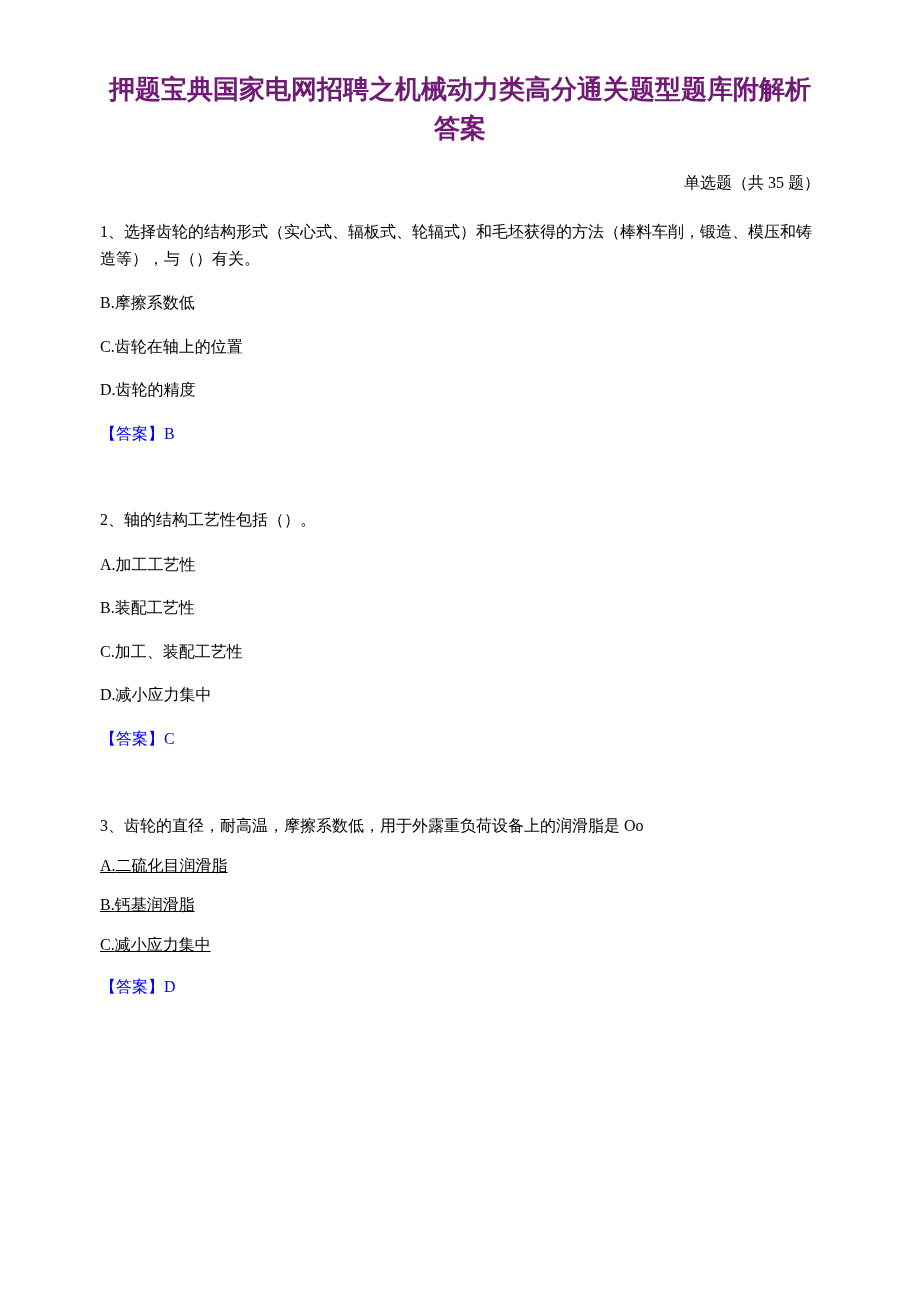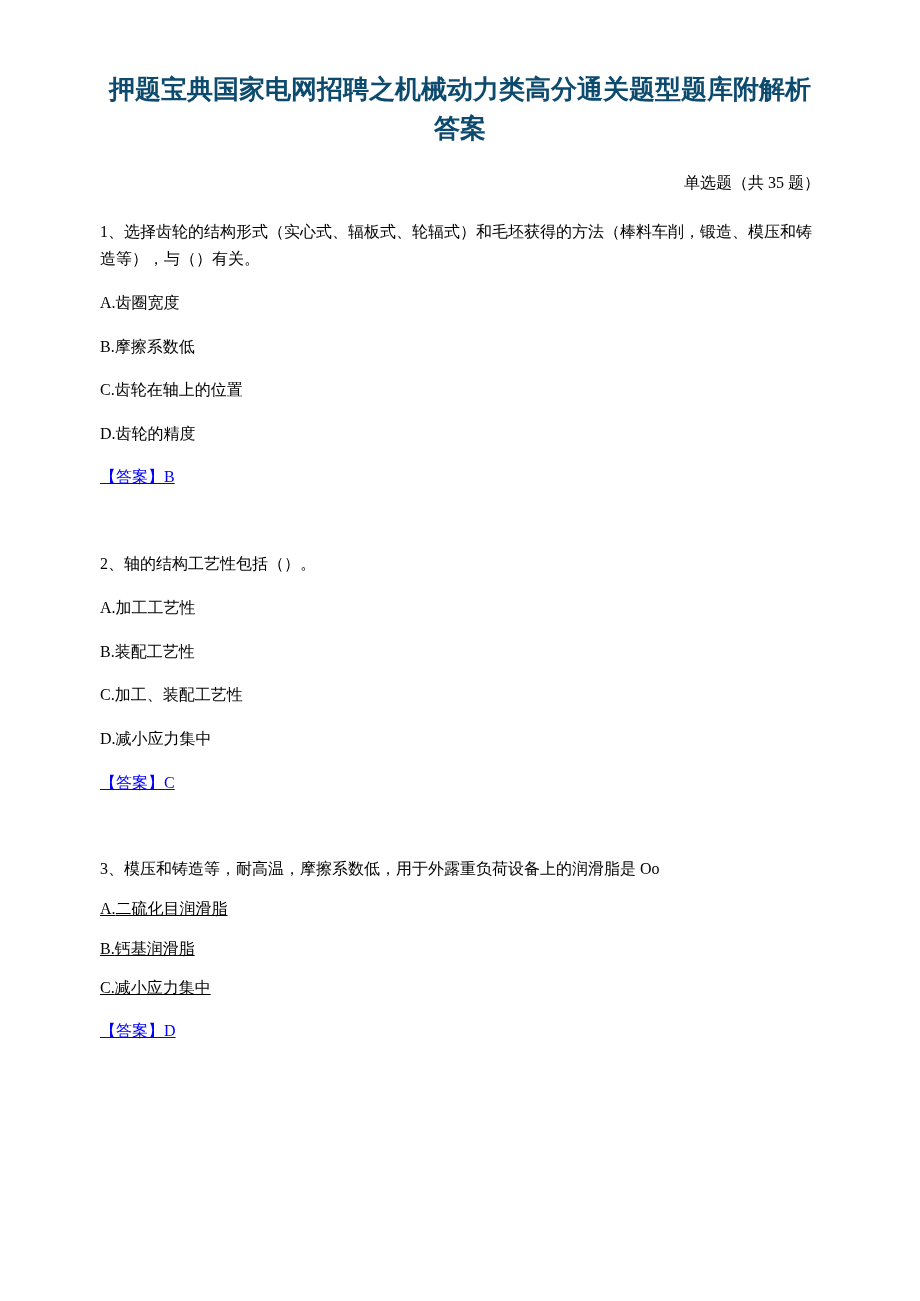--- a/index.html
+++ b/index.html
@@ -10,21 +10,21 @@
     body {
       background: #ffffff;
       font-family: "SimSun", "宋体", serif;
       font-size: 16px;
       line-height: 1.6;
       color: #000000;
       padding: 70px 100px 60px 100px;
       width: 920px;
     }
     .title {
-      color: #0c4a6e;
+      color: #701a75;
       font-size: 26px;
       font-weight: bold;
       text-align: center;
       line-height: 1.5;
       margin-bottom: 22px;
       font-family: "SimSun", "宋体", serif;
     }
     .subtitle {
       text-align: right;
       font-size: 16px;
@@ -36,21 +36,20 @@
     .question-text {
       margin-bottom: 18px;
       line-height: 1.7;
     }
     .option {
       margin-bottom: 18px;
     }
     .answer {
       color: #0000ff;
       margin-top: 17px;
-      text-decoration: underline;
     }
     .answer-bracket {
       color: #0000ff;
     }
     .answer-letter {
       color: #0000ff;
     }
     .q3 .question-text {
       margin-bottom: 14px;
     }
@@ -62,39 +61,38 @@
 </head>
 <body>
 
 <div class="title">押题宝典国家电网招聘之机械动力类高分通关题型题库附解析答案</div>
 <div class="subtitle">单选题（共 35 题）</div>
 
 <div class="question-block">
   <div class="question-text">
     <span>1、</span><span>选择齿轮的结构形式（实心式、辐板式、轮辐式）和毛坯获得的方法（棒料车削，锻造、模压和铸造等），与（）有关。</span>
   </div>
-  <div class="option"><span>A.</span><span>齿圈宽度</span></div>
   <div class="option"><span>B.</span><span>摩擦系数低</span></div>
   <div class="option"><span>C.</span><span>齿轮在轴上的位置</span></div>
   <div class="option"><span>D.</span><span>齿轮的精度</span></div>
   <div class="answer"><span class="answer-bracket">【答案】</span><span class="answer-letter">B</span></div>
 </div>
 
 <div class="question-block">
   <div class="question-text">
     <span>2、</span><span>轴的结构工艺性包括（）。</span>
   </div>
   <div class="option"><span>A.</span><span>加工工艺性</span></div>
   <div class="option"><span>B.</span><span>装配工艺性</span></div>
   <div class="option"><span>C.</span><span>加工、装配工艺性</span></div>
   <div class="option"><span>D.</span><span>减小应力集中</span></div>
   <div class="answer"><span class="answer-bracket">【答案】</span><span class="answer-letter">C</span></div>
 </div>
 
 <div class="question-block q3">
   <div class="question-text">
-    <span>3、</span><span>模压和铸造等，耐高温，摩擦系数低，用于外露重负荷设备上的润滑脂是 Oo</span>
+    <span>3、</span><span>齿轮的直径，耐高温，摩擦系数低，用于外露重负荷设备上的润滑脂是 Oo</span>
   </div>
   <div class="option"><span>A.</span><span>二硫化目润滑脂</span></div>
   <div class="option"><span>B.</span><span>钙基润滑脂</span></div>
   <div class="option"><span>C.</span><span>减小应力集中</span></div>
   <div class="answer"><span class="answer-bracket">【答案】</span><span class="answer-letter">D</span></div>
 </div>
 
 </body></html>

